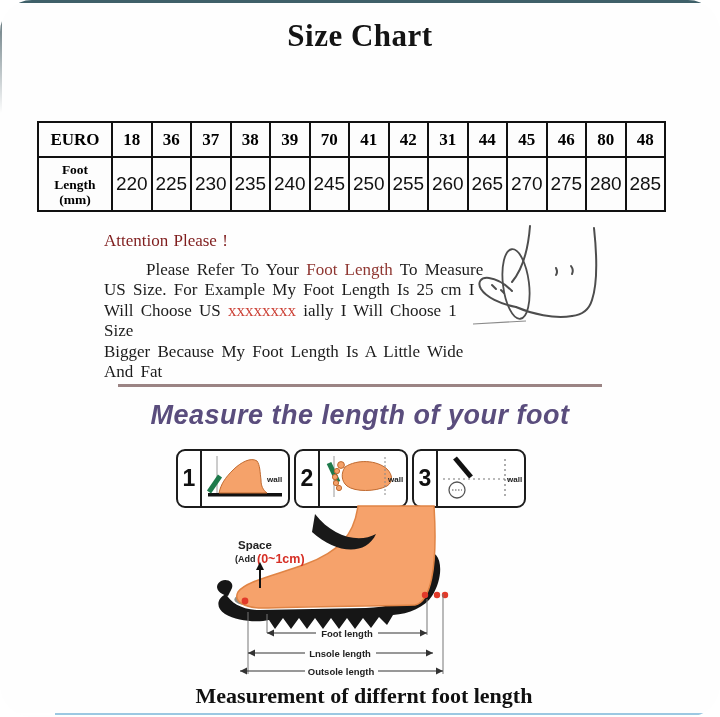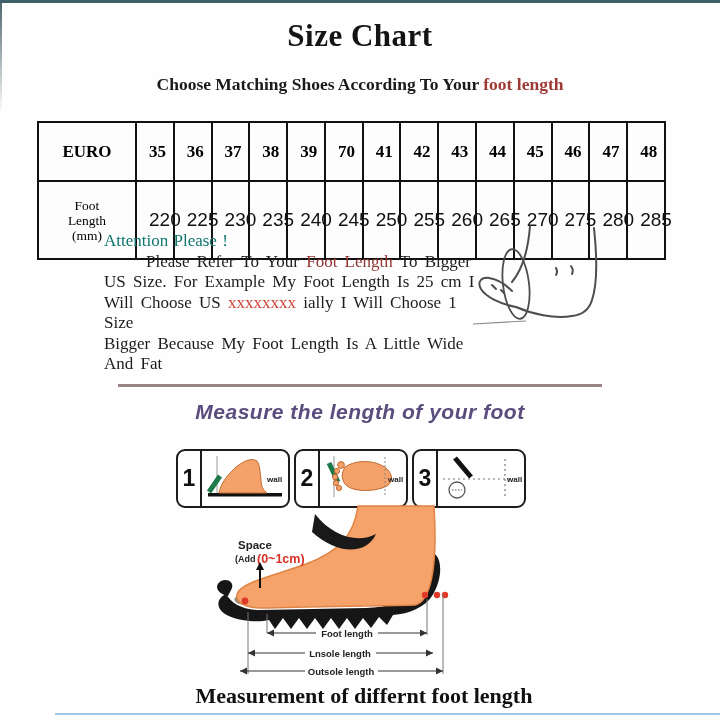--- a/index.html
+++ b/index.html
@@ -1,56 +1,56 @@
 <!DOCTYPE html>
 <html><head>
 <meta charset="utf-8">
 <style>
   html,body{margin:0;padding:0;}
   #canvas{
     position:relative;width:720px;height:717px;background:#fefefe;
-    font-family:"Liberation Serif",serif;overflow:hidden;
+    font-family:"Liberation Serif",serif;overflow:hidden;border-radius:32px;
   }
   
   .top-edge{position:absolute;left:0;top:0;width:720px;height:3px;background:#3f6069;}
   .left-edge{position:absolute;left:0;top:3px;width:2px;height:110px;
     background:linear-gradient(to bottom,#50666d,rgba(80,102,109,0));}
   .bottom-edge{position:absolute;left:0;top:713px;width:720px;height:2px;
     background:linear-gradient(to right,#ffffff 0 55px,#9cc8e2 55px);}
   
   .main-title{position:absolute;left:0;top:18px;width:720px;text-align:center;
     font-size:31px;font-weight:bold;color:#141414;letter-spacing:.5px;}
   .subtitle{position:absolute;left:0;top:74px;width:720px;text-align:center;
     font-size:17.5px;font-weight:bold;color:#1a1a1a;}
   .subtitle .hl{color:#9e3a35;}
   
   table.size-table{position:absolute;left:37px;top:121px;width:629px;
     border-collapse:collapse;table-layout:fixed;}
   table.size-table td{border:2px solid #111;text-align:center;vertical-align:middle;
-    padding:12px;background:#fdfdfd;}
+    padding:0;background:#fdfdfd;}
   table.size-table .corner{width:72px;font-weight:bold;font-size:17px;}
   table.size-table .hdr{font-weight:bold;font-size:17px;height:33px;}
-  table.size-table .lbl{font-weight:normal;font-size:13.5px;line-height:15px;height:52px;text-align:center;}
+  table.size-table .lbl{font-weight:bold;font-size:13.5px;line-height:15px;height:52px;text-align:center;}
   table.size-table .val{font-family:"Liberation Sans",sans-serif;font-size:19px;color:#111;margin-left:48px;}
   
   .attention{position:absolute;left:104px;top:231px;width:380px;
     font-size:17px;color:#1c1c1c;word-spacing:3px;}
-  .attention .att-head{color:#0f766e;margin-bottom:0;word-spacing:1px;}
+  .attention .att-head{color:#7f1d1d;margin-bottom:8px;word-spacing:1px;}
   .attention .pline{line-height:20.5px;}
   .attention .indent{text-indent:42px;}
   .attention .dark-red{color:#8f3732;}
   .attention .bright-red{color:#cc4136;font-family:Liberation Serif, serif;}
   
   .foot-sketch{position:absolute;left:468px;top:224px;}
   
   .divider{position:absolute;left:118px;top:384px;width:484px;height:3px;background:#9b8484;}
   
   .measure-heading{position:absolute;left:0;top:400px;width:720px;text-align:center;
     font-family:"Liberation Sans",sans-serif;font-style:italic;font-weight:bold;
-    font-size:21px;color:#5a4d7d;letter-spacing:.5px;}
+    font-size:27px;color:#5a4d7d;letter-spacing:.5px;}
   
   .steps{position:absolute;left:176px;top:449px;display:flex;gap:4px;}
   .step-panel{width:110px;height:55px;border:2px solid #1c1c1c;border-radius:9px;
     background:#fff;display:flex;align-items:stretch;overflow:hidden;}
   .step-num{width:22px;border-right:2px solid #1c1c1c;display:flex;align-items:center;
     justify-content:center;font-family:"Liberation Sans",sans-serif;font-weight:bold;
     font-size:23px;color:#111;}
   .step-art{flex:1;}
   
   .big-diagram{position:absolute;left:180px;top:502px;}
@@ -62,39 +62,38 @@
 </head>
 <body>
 
 <div id="canvas">
 
   <div class="top-edge"></div>
   <div class="left-edge"></div>
 
   <div class="main-title">Size Chart</div>
 
-  <div class="subtitle"><span>Choose Matching Shoes According To Your </span><span class="hl">foot length</span></div>
 
   <table class="size-table">
     <tbody>
         <tr>
       <td class="corner hdr">EURO</td>
-      <td class="hdr">35</td>
+      <td class="hdr">18</td>
       <td class="hdr">36</td>
       <td class="hdr">37</td>
       <td class="hdr">38</td>
       <td class="hdr">39</td>
       <td class="hdr">70</td>
       <td class="hdr">41</td>
       <td class="hdr">42</td>
-      <td class="hdr">43</td>
+      <td class="hdr">31</td>
       <td class="hdr">44</td>
       <td class="hdr">45</td>
       <td class="hdr">46</td>
-      <td class="hdr">47</td>
+      <td class="hdr">80</td>
       <td class="hdr">48</td>
     </tr>
     <tr>
       <td class="lbl">
         <div>Foot</div>
         <div>Length</div>
         <div>(mm)</div>
       </td>
       <td class="val">220</td>
       <td class="val">225</td>
@@ -109,21 +108,21 @@
       <td class="val">270</td>
       <td class="val">275</td>
       <td class="val">280</td>
       <td class="val">285</td>
     </tr>
   </tbody>
     </table>
 
   <div class="attention">
     <div class="att-head pline">Attention Please !</div>
-    <div class="pline indent"><span>Please Refer To Your </span><span class="dark-red">Foot Length</span><span> To Bigger</span></div>
+    <div class="pline indent"><span>Please Refer To Your </span><span class="dark-red">Foot Length</span><span> To Measure</span></div>
     <div class="pline">US Size. For Example My Foot Length Is 25 cm I</div>
     <div class="pline"><span>Will Choose US </span><span class="bright-red">xxxxxxxx</span><span> ially I Will Choose 1 Size</span></div>
     <div class="pline">Bigger Because My Foot Length Is A Little Wide</div>
     <div class="pline">And Fat</div>
   </div>
 
   <svg class="foot-sketch" width="165" height="115" viewBox="0 0 165 115">
     <g fill="none" stroke="#4d4d4d" stroke-width="2" stroke-linecap="round">
       <path d="M62,2 C60,28 54,46 44,58"></path>
       <path d="M126,4 C129,32 130,58 124,76 C121,86 114,91 104,92"></path>

